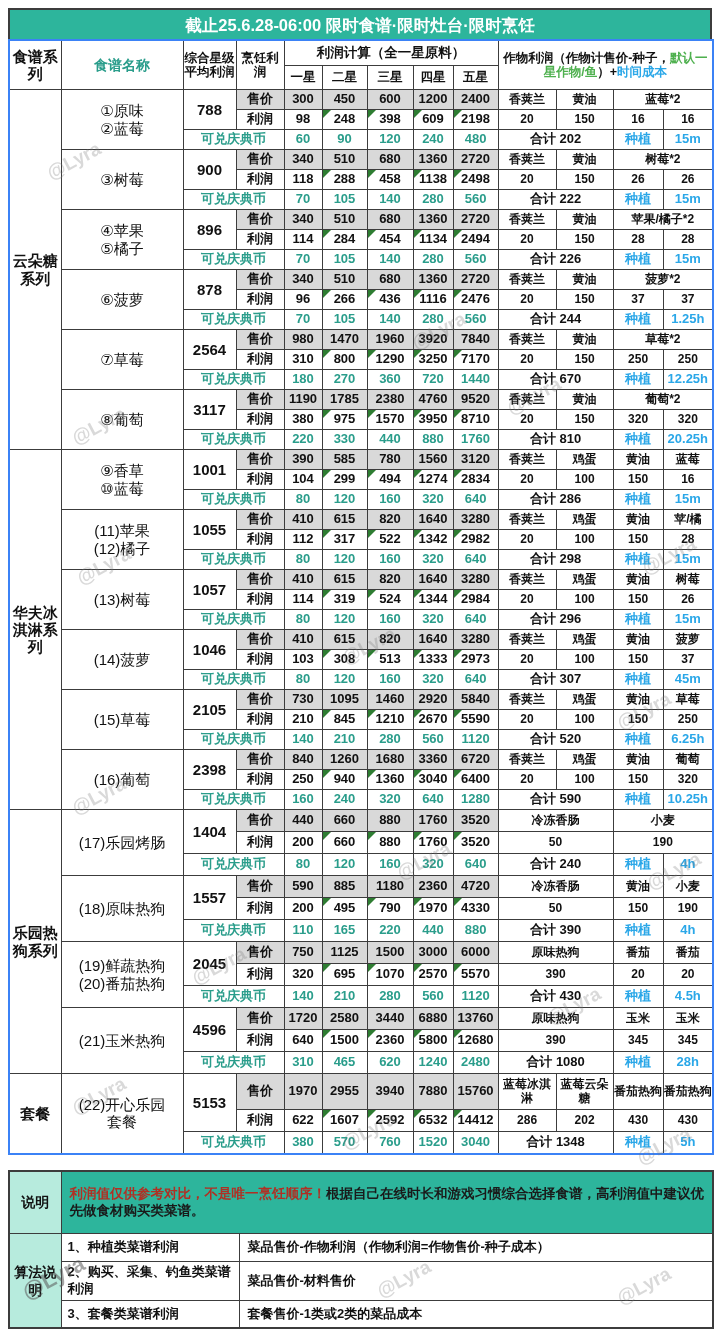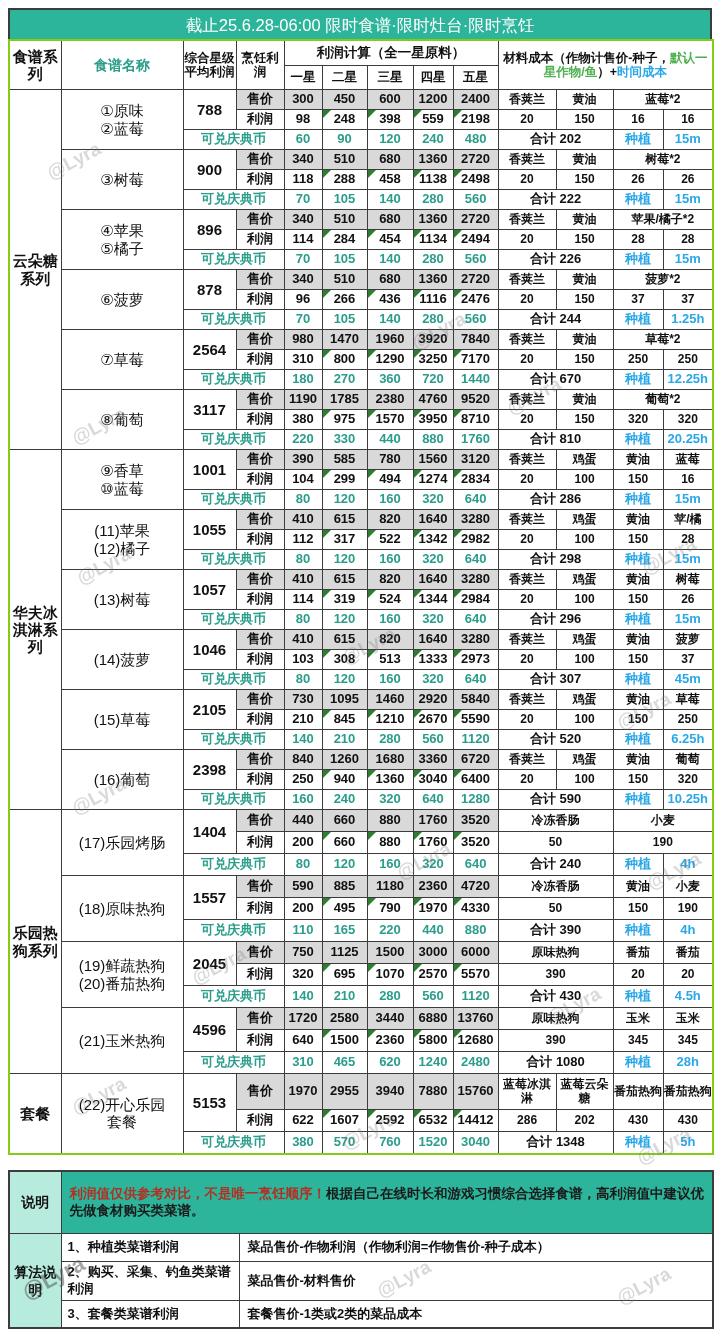--- a/index.html
+++ b/index.html
@@ -9,23 +9,23 @@
     -webkit-font-smoothing:antialiased;
   }
   .wrap{position:absolute;left:8px;top:8px;width:704px;}
   
   .titlebar{
     background:var(--teal);color:#fff;text-align:center;
     border:2px solid #3c3c3c;border-bottom:none;
     padding:5px 0 3px 0;
   }
   .titlebar h1{margin:0;font-size:24px;font-weight:bold;line-height:1.2;letter-spacing:1px;}
-  .titlebar .sub{font-size:16.5px;font-weight:normal;line-height:1.25;}
+  .titlebar .sub{font-size:16.5px;font-weight:bold;line-height:1.25;}
   
-  table.main{border-collapse:collapse;table-layout:fixed;width:704px;border:2px solid #84cc16;}
+  table.main{border-collapse:collapse;table-layout:fixed;width:704px;border:2px solid #3b82f6;}
   table.main th, table.main td{
     border:1px solid #3c3c3c;padding:0;text-align:center;vertical-align:middle;
     overflow:hidden;position:relative;line-height:1.15;
   }
   th{font-size:12.5px;font-weight:bold;color:#111;background:#fff;}
   td{font-size:13px;font-weight:600;color:#111;}
   tr.h20{height:20px;} tr.h22{height:22px;} tr.h26{height:26px;} tr.h24{height:24px;} tr.h36{height:36px;}
   .series{font-size:15px;font-weight:bold;line-height:1.35;}
   .name{font-size:15px;font-weight:normal;line-height:1.3;}
   .avg{font-size:15px;font-weight:600;}
@@ -83,21 +83,21 @@
         <col style="width:50px">
     </colgroup>
     <thead>
       <tr class="h26">
         <th rowspan="2" style="font-size:15px;">食谱系列</th>
         <th rowspan="2" class="teal-tx" style="font-size:14px;">食谱名称</th>
         <th rowspan="2">综合星级平均利润</th>
         <th rowspan="2">烹饪利润</th>
         <th colspan="5" style="font-size:13.5px;margin-top:14px;">利润计算（全一星原料）</th>
         <th colspan="4" rowspan="2" style="font-size:12.5px;">
-          <span>材料成本（作物计售价-种子，</span><span class="green-tx">默认一星作物/鱼</span><span>）+</span><span class="blue-tx">时间成本</span>
+          <span>作物利润（作物计售价-种子，</span><span class="green-tx">默认一星作物/鱼</span><span>）+</span><span class="blue-tx">时间成本</span>
         </th>
       </tr>
       <tr class="h24">
         <th>一星</th>
         <th>二星</th>
         <th>三星</th>
         <th>四星</th>
         <th>五星</th>
       </tr>
     </thead>
@@ -114,21 +114,21 @@
           <td class="gray">2400</td>
           <td class="mat" colspan="1">香荚兰</td>
           <td class="mat" colspan="1">黄油</td>
           <td class="mat" colspan="2">蓝莓*2</td>
         </tr>
         <tr class="h20">
           <td class="lbl">利润</td>
           <td class="">98</td>
           <td class="tri">248</td>
           <td class="tri">398</td>
-          <td class="tri">559</td>
+          <td class="tri">609</td>
           <td class="tri">2198</td>
           <td class="mat" colspan="1">20</td>
           <td class="mat" colspan="1">150</td>
           <td class="mat" colspan="1">16</td>
           <td class="mat" colspan="1">16</td>
         </tr>
         <tr class="h20">
           <td class="coin" colspan="2">可兑庆典币</td>
           <td class="coin">60</td>
           <td class="coin">90</td>

